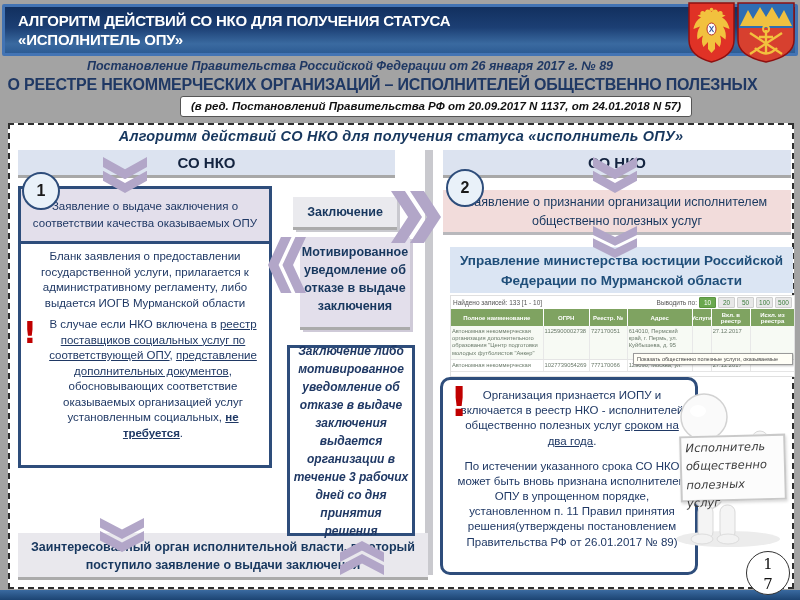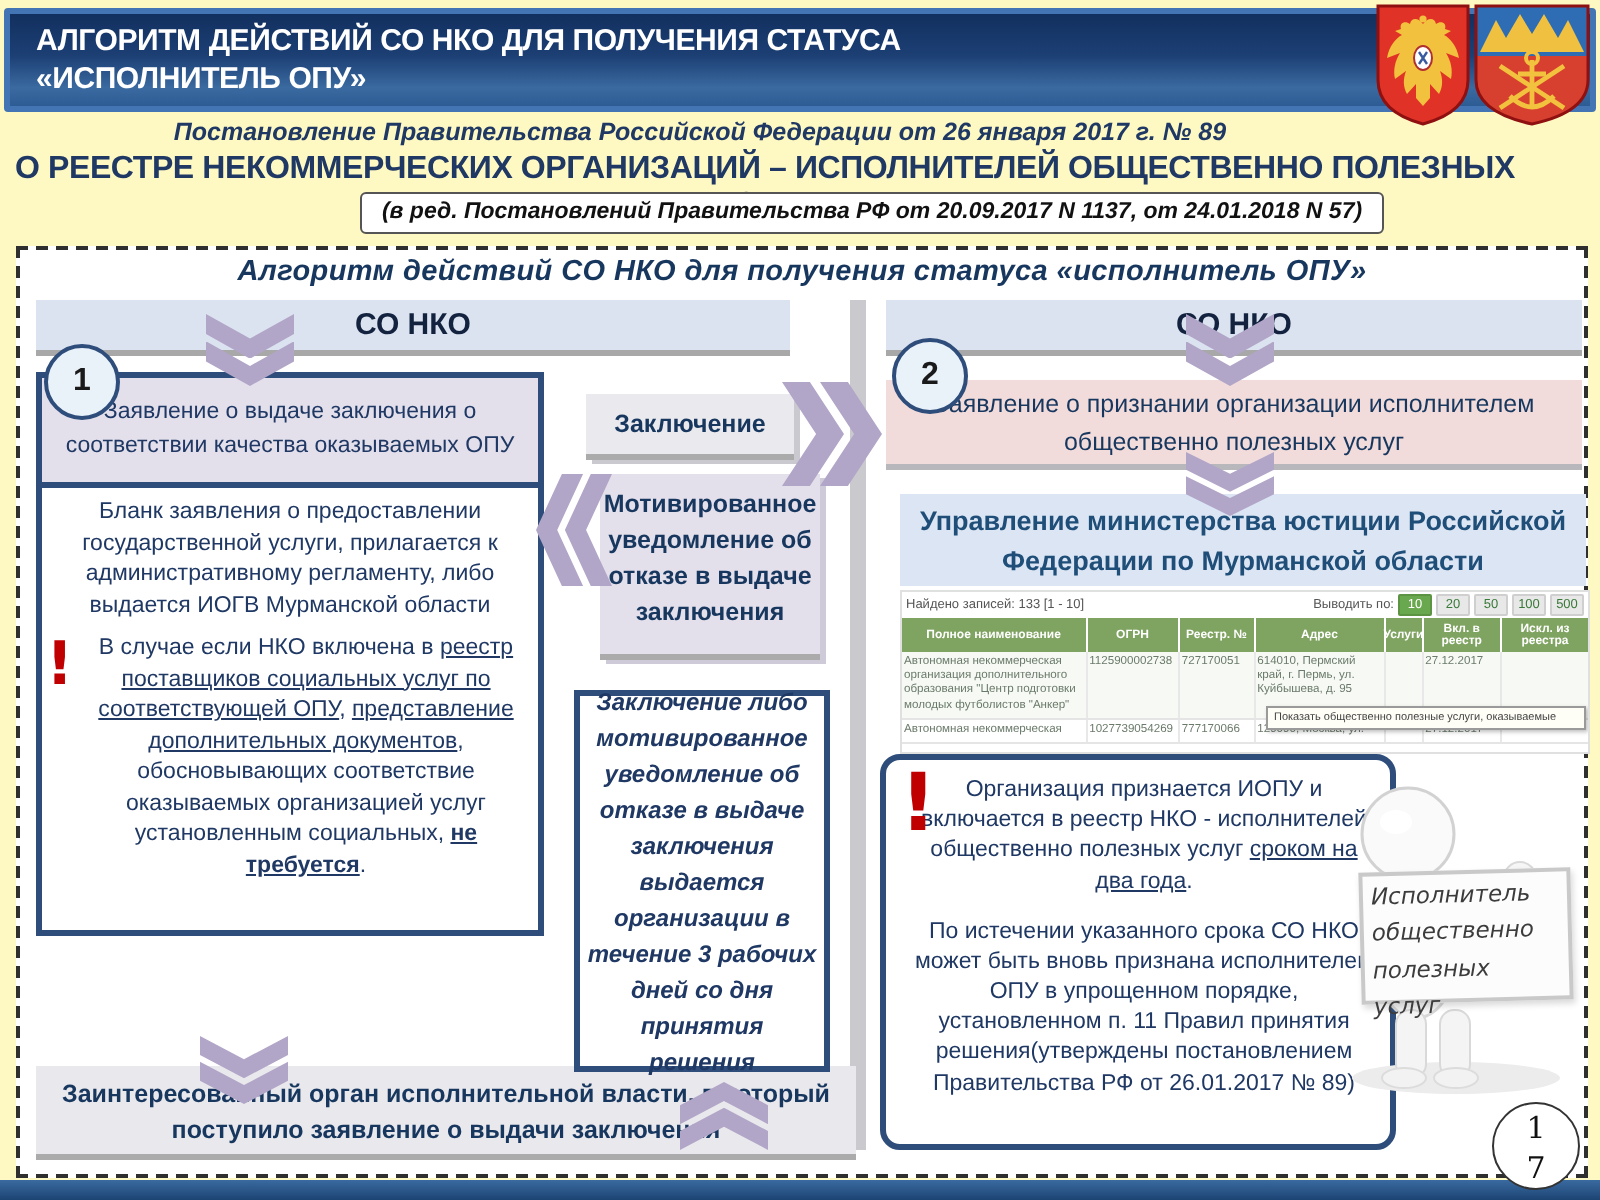--- a/index.html
+++ b/index.html
@@ -1,16 +1,16 @@
 <!DOCTYPE html>
 <html><head>
 <meta charset="utf-8">
 <style>
   html,body{margin:0;padding:0;background:#fff;}
-  #slide{position:relative;width:800px;height:600px;background:#fef9c3;overflow:hidden;
+  #slide{position:relative;width:800px;height:600px;background:#a3a3a3;overflow:hidden;
          font-family:"Liberation Sans",sans-serif;color:#1f3864;}
 
   
   .hdrbar{position:absolute;left:2px;top:4px;width:790px;height:46px;
     border:3px solid #4374b4;border-radius:2px;
     background:linear-gradient(#12305f 0%,#1c3f74 45%,#3a6aa0 80%,#2d5c94 100%);
     display:flex;align-items:center;}
   .hdrtitle{padding-left:13px;color:#fff;font-weight:bold;font-size:15px;line-height:1.3;
     white-space:pre-line;letter-spacing:-.2px;}
   .coat{position:absolute;top:2px;}

